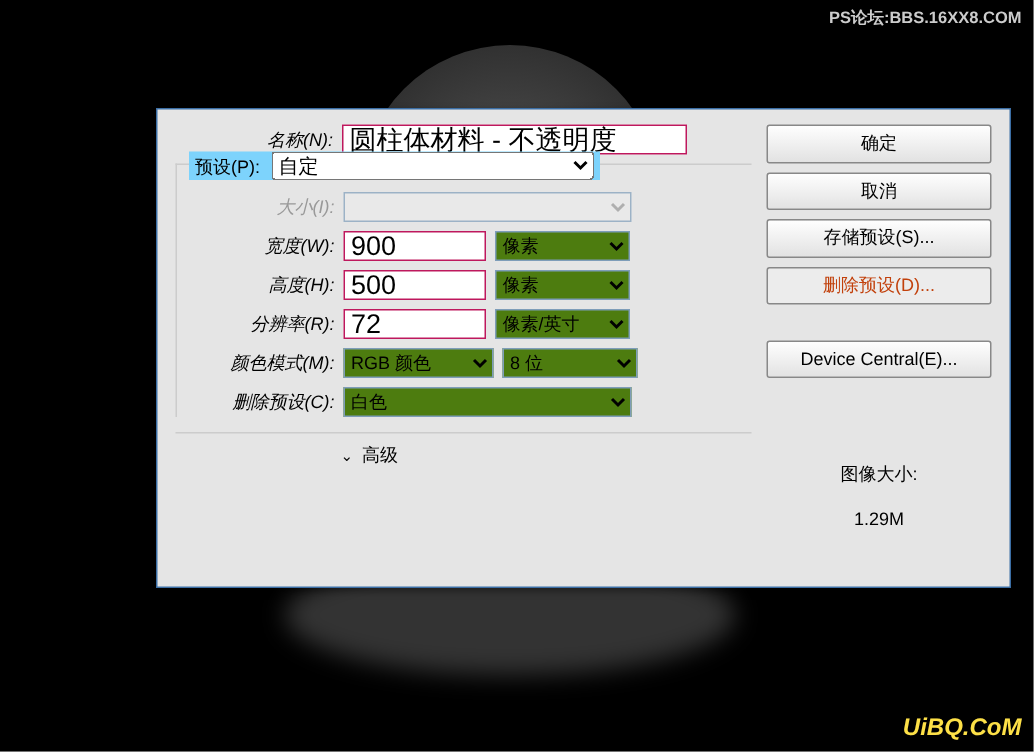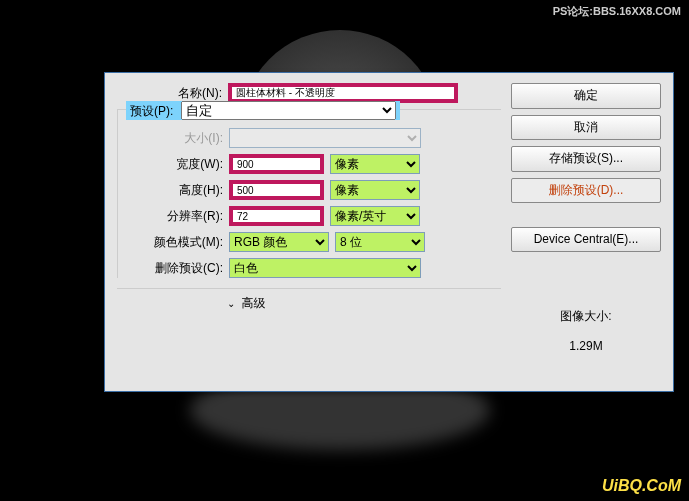--- a/index.html
+++ b/index.html
@@ -10,23 +10,23 @@
 .watermark-bottom { position: absolute; right: 8px; bottom: 6px; color: #fde047; font-size: 16px; font-weight: bold; font-style: italic; font-family: Arial; }
 .dialog { position: absolute; left: 104px; top: 72px; width: 570px; height: 320px; background: #e5e5e5; border: 1px solid #3b6ea5; box-shadow: 2px 2px 5px rgba(0,0,0,.4); }
 .titlebar { height: 28px; background: linear-gradient(#4a8de0, #1b5db8); display: flex; align-items: center; justify-content: space-between; padding: 0 4px 0 10px; color: #fff; font-weight: bold; font-size: 14px; }
 .close-btn { width: 22px; height: 22px; background: linear-gradient(#e88c7a, #c8432a); border: 1px solid #a03020; border-radius: 3px; display: flex; align-items: center; justify-content: center; color: #fff; font-weight: bold; font-size: 14px; cursor: pointer; }
 .dialog-body { padding: 10px 12px; display: flex; gap: 10px; height: calc(100% - 28px); }
 .left-col { flex: 1; }
 .right-col { width: 150px; display: flex; flex-direction: column; gap: 6px; }
 .btn { height: 39px; background: linear-gradient(#fefefe, #e2e2e2); border: 1px solid #888; border-radius: 2px; font-size: 12px; cursor: pointer; }
 .btn.disabled { color: #c2410c; background: #ececec; cursor: default; }
 .row { display: flex; align-items: center; gap: 6px; margin-bottom: 6px; }
-.row label { width: 105px; text-align: right; }
-.row input[type=text] { height: 20px; border: 4px solid #be185d; padding: 0 4px; font-size: 10px; background: #fff; }
-.row select { height: 20px; border: 1px solid #7e9db9; background: #bef264; font-size: 12px; }
+.row label { width: 105px; text-align: right; font-style: italic; }
+.row input[type=text] { height: 20px; border: 1px solid #be185d; padding: 0 4px; font-size: 18px; background: #fff; }
+.row select { height: 20px; border: 1px solid #7e9db9; background: #4d7c0f; font-size: 12px; }
 .row .sel-sm { width: 90px; }
 .row .sel-md { width: 100px; }
 .row .sel-lg { width: 192px; }
 .row .inp-sm { width: 95px; }
 .row .inp-md { width: 192px; }
 .fieldset { border: 1px solid #ccc; border-right: none; border-bottom: none; padding: 6px 0 0 0; margin-top: 6px; position: relative; }
 .fieldset-label { position: absolute; top: -9px; left: 8px; background: #7dd3fc; padding: 0 4px; cursor: pointer; }
 .adv { display: flex; align-items: center; gap: 6px; padding: 4px 110px; cursor: pointer; }
 .chev { font-size: 10px; }
 .imgsize-label { text-align: center; margin-top: 50px; font-size: 12px; }

